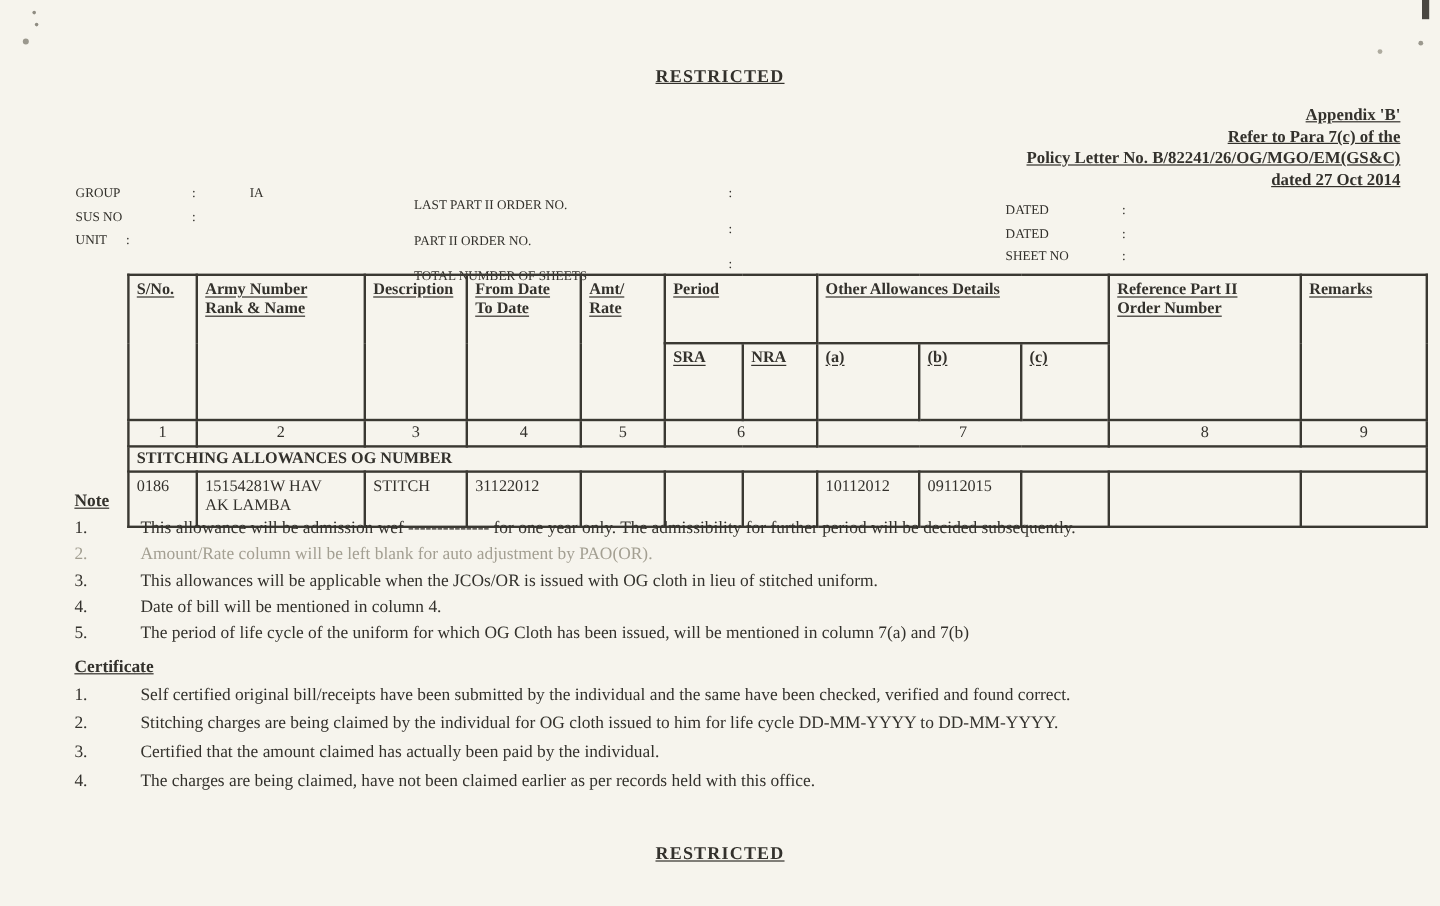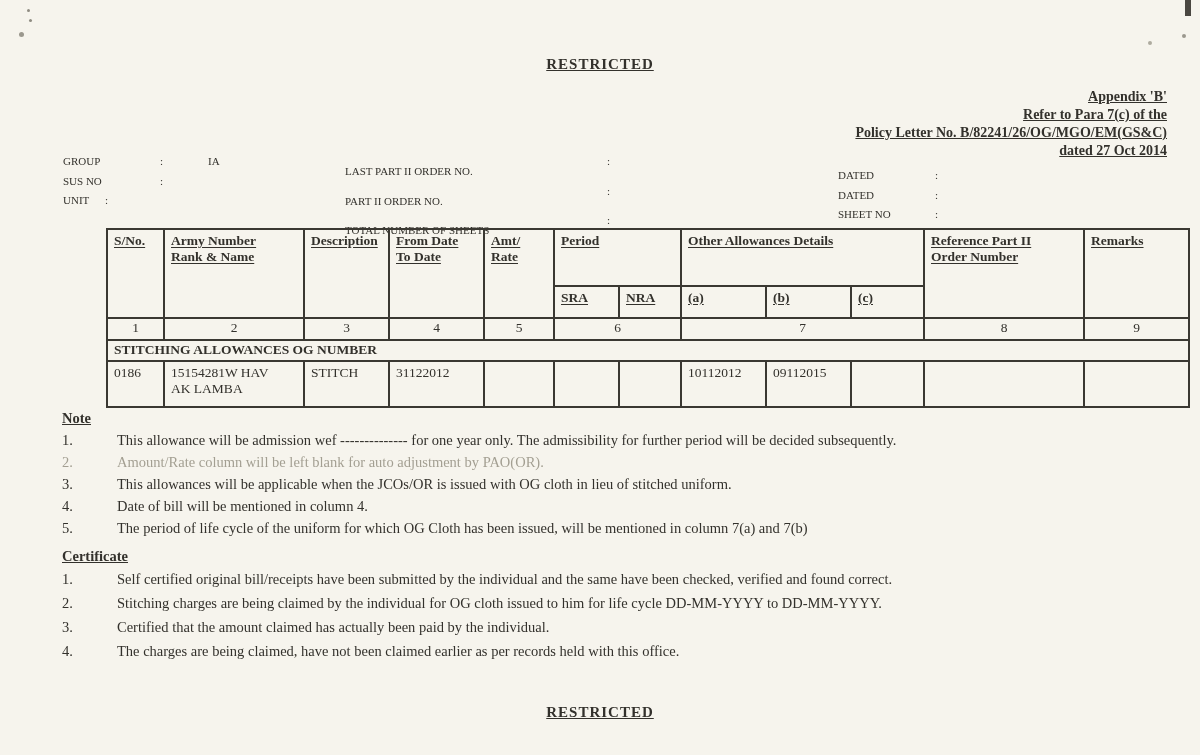--- a/index.html
+++ b/index.html
@@ -44,21 +44,21 @@
     font-size:13.5px;
     margin-left:48px;
   }
   table.main td {
     border:2px solid #3a3832;
     vertical-align:top;
     padding:3px 6px;
   }
   table.main tr.h1 td, table.main tr.h2 td { font-weight:bold; }
   tr.h1 td { height:57px; }
-  tr.h2 td { height:32px; }
+  tr.h2 td { height:64px; }
   tr.nums td { height:22px; text-align:center; padding:1px 4px; }
   tr.section td { height:21px; font-weight:bold; padding:1px 6px; }
   tr.data td { height:46px; }
   .u { text-decoration:underline; text-underline-offset:2px; }
   .pre { white-space:pre-line; }
   .bw { overflow-wrap:anywhere; }
 
   .textblock { position:absolute; left:62px; top:408px; width:1106px; font-size:14.5px; }
   .sec-title { font-weight:bold; text-decoration:underline; line-height:21px; }
   .n-item { display:flex; line-height:22px; }

